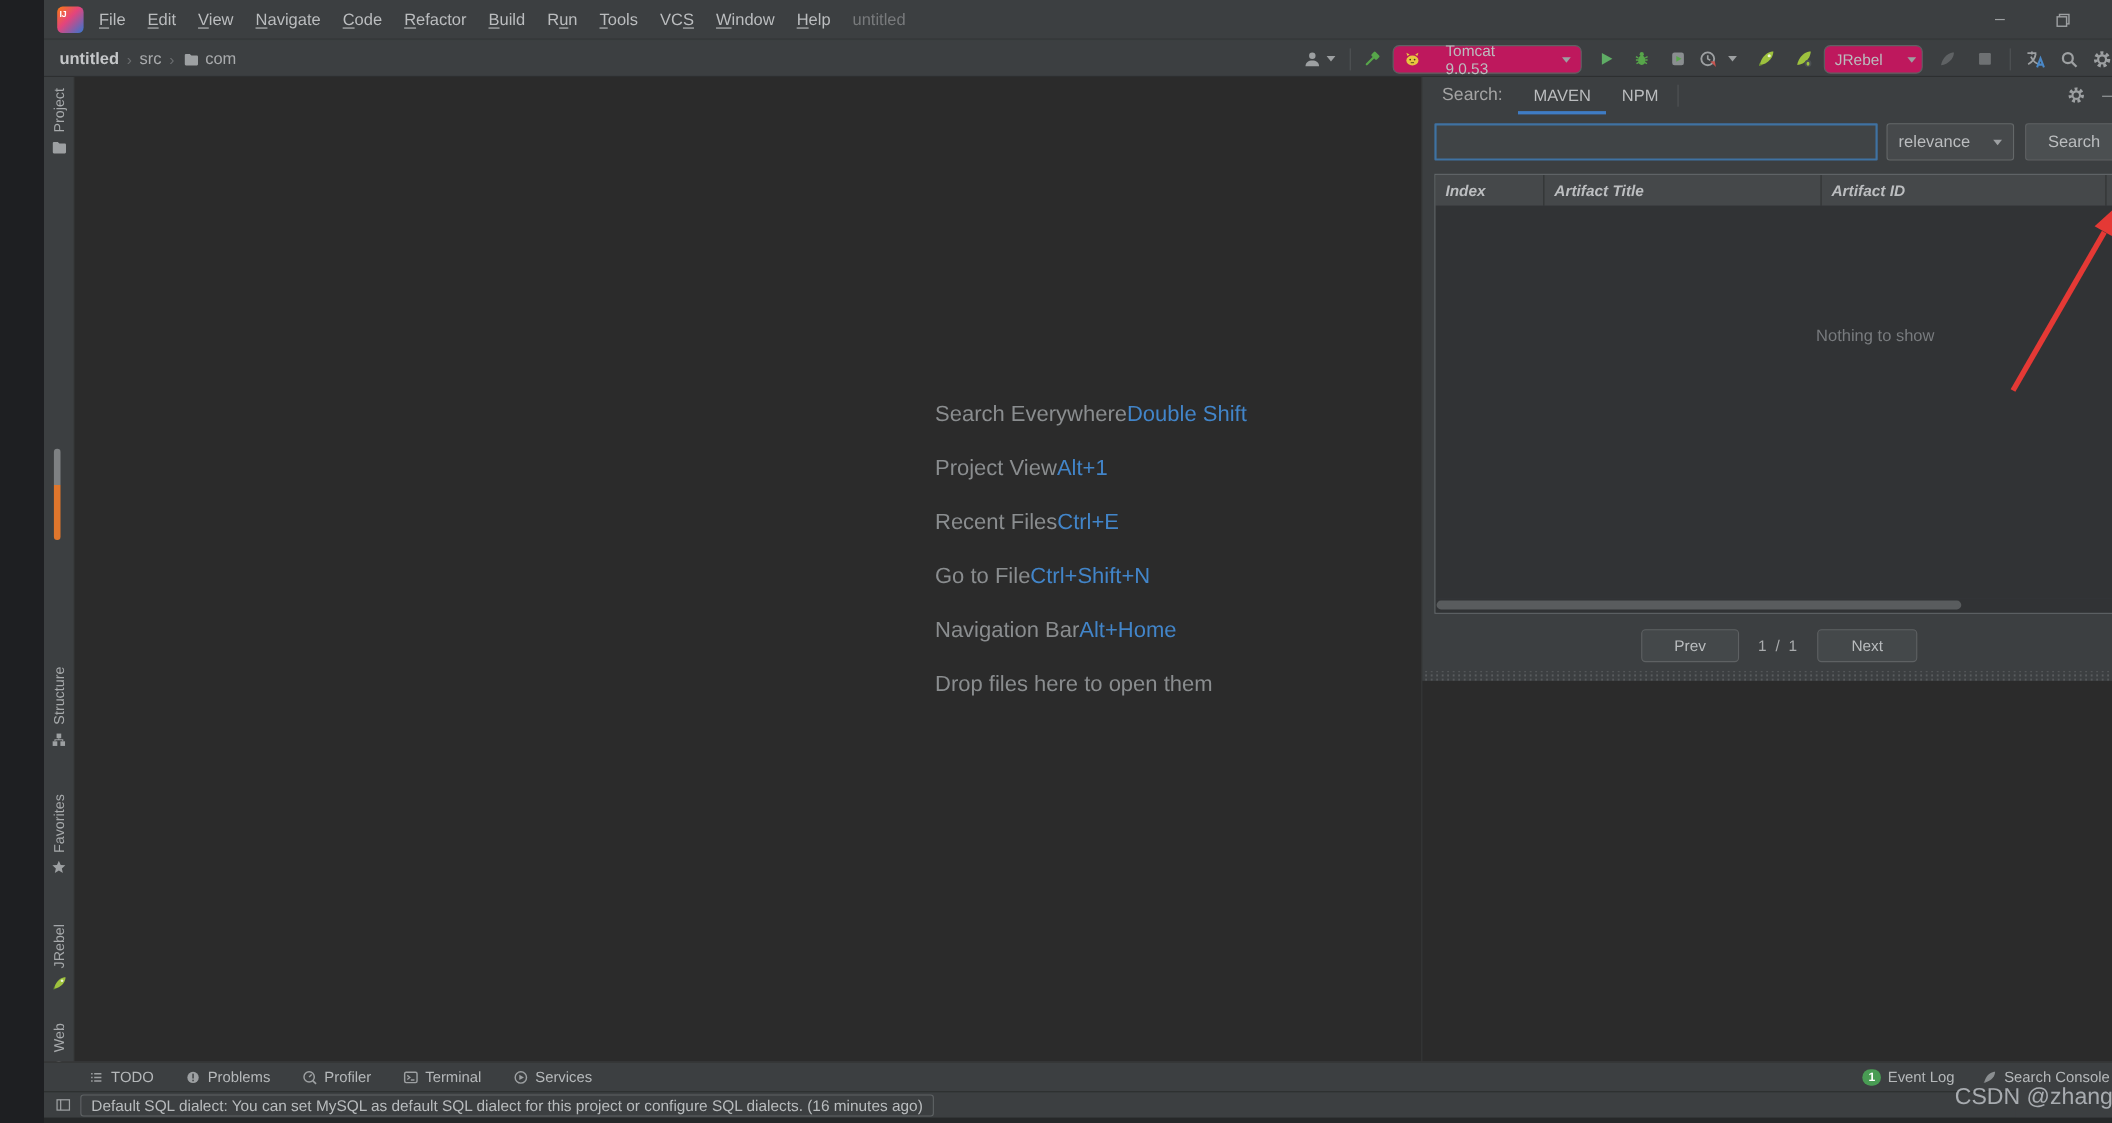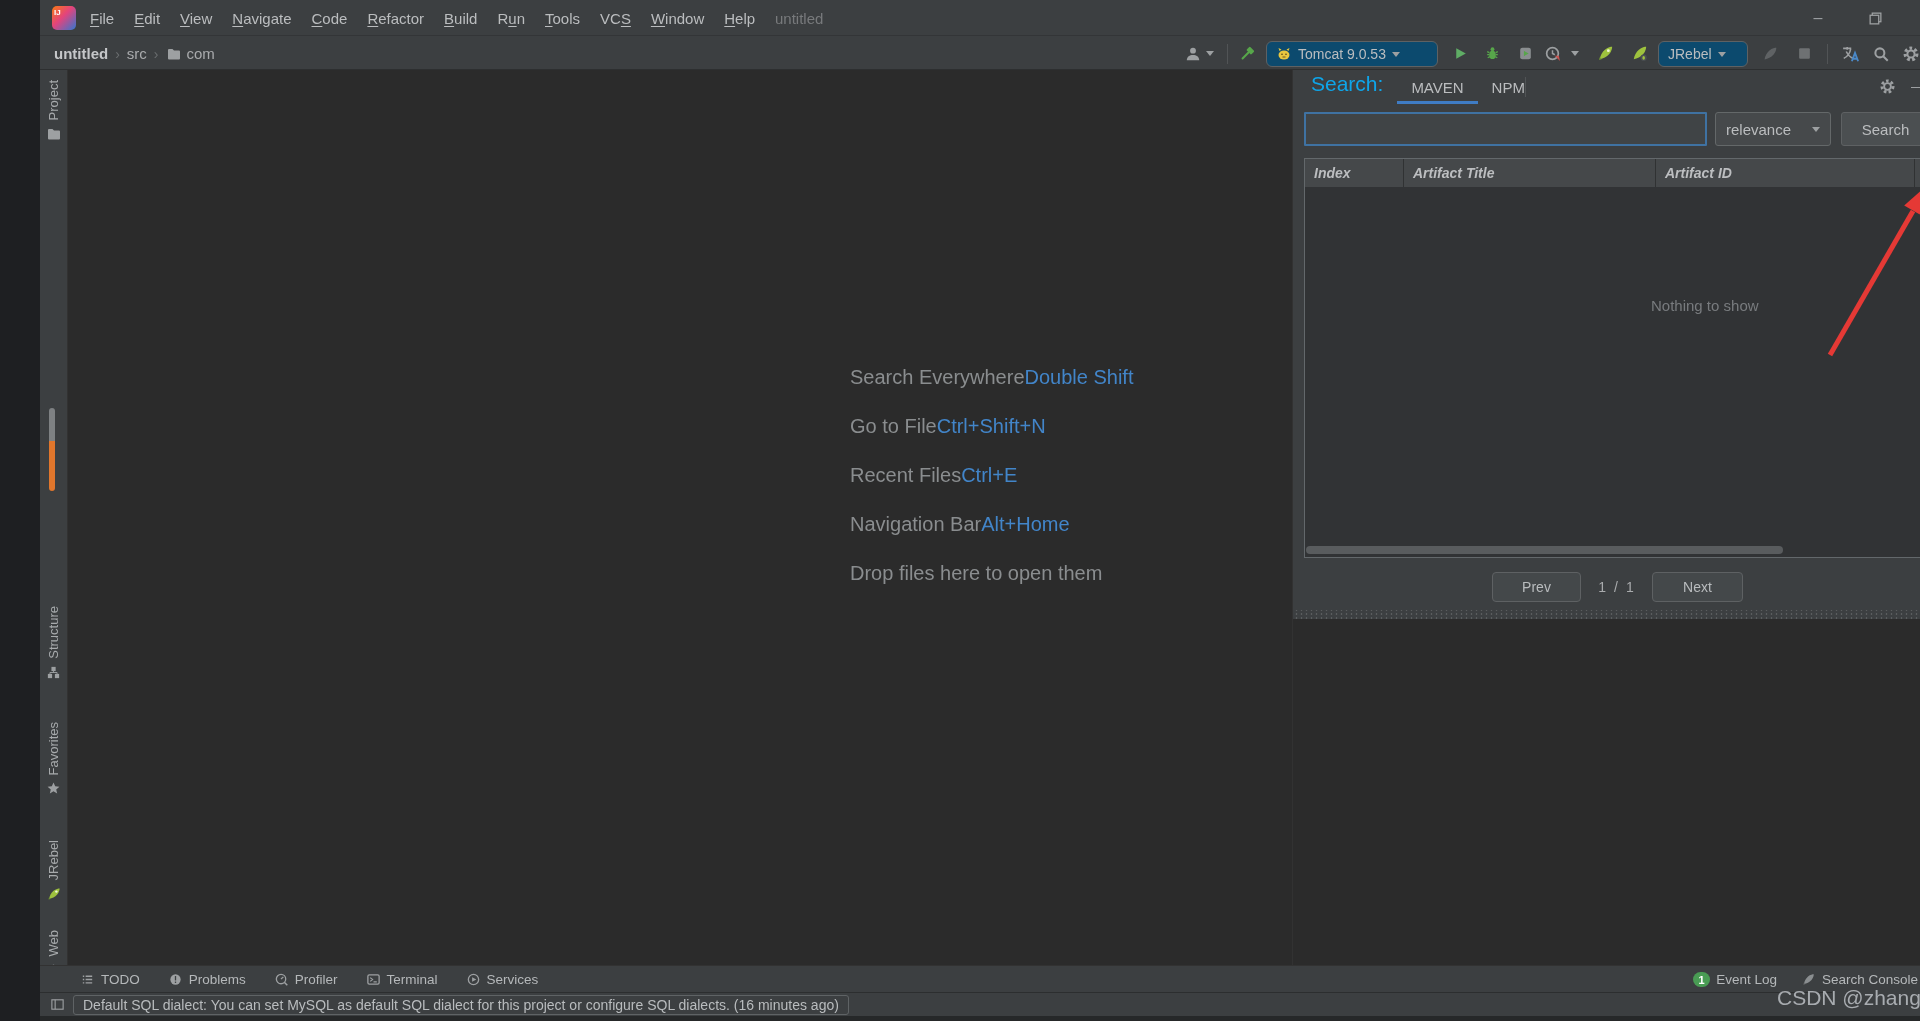--- a/index.html
+++ b/index.html
@@ -33,22 +33,22 @@
   
   #toolbar { position:absolute; left:0; top:37px; width:1920px; height:33px;
     background:#3c3f41; border-bottom:1px solid #2d2f30; }
   #breadcrumb { position:absolute; left:14px; top:0; height:33px; display:flex; align-items:center; font-size:15px; }
   #breadcrumb .crumb-root { font-weight:bold; color:#c5c7c9; }
   #breadcrumb .crumb { color:#a9abad; }
   #breadcrumb .crumb-sep { color:#6a6d6f; margin:0 7px; font-size:14px; }
   #breadcrumb .icon { margin-right:5px; }
   .tb { position:absolute; top:0; height:33px; display:flex; align-items:center; }
   .tb-sep { position:absolute; top:7px; width:1px; height:20px; background:#515456; }
-  .combo { height:26px; border:1px solid #5e6163; border-radius:6px; background:#0c4a6e;
-    display:flex; align-items:center; gap:6px; padding:0 9px; color:#bbbdbf; font-size:14px; }
+  .combo { height:26px; border:1px solid #5e6163; border-radius:6px; background:#be185d;
+    display:flex; align-items:center; gap:22px; padding:0 9px; color:#bbbdbf; font-size:14px; }
   .caret { width:0; height:0; border-left:4px solid transparent; border-right:4px solid transparent;
     border-top:5px solid #9da0a2; display:inline-block; }
 
   
   #left-strip { position:absolute; left:0; top:70px; width:28px; height:895px;
     background:#3c3f41; border-right:1px solid #323232; }
   #right-strip { position:absolute; left:1893px; top:70px; width:27px; height:922px;
     background:#3c3f41; border-left:1px solid #323232; }
   .strip-item { position:absolute; left:0; width:100%; display:flex; flex-direction:column;
     align-items:center; gap:6px; padding:4px 0; font-size:13px; color:#a7aaac; }
@@ -64,21 +64,21 @@
   #shortcuts { position:absolute; left:782px; top:283px; }
   .sc-row { height:49px; display:flex; align-items:center; font-size:20px; }
   .sc-label { color:#8a8d8f; }
   .sc-keys { color:#4285c9; }
 
   
   #search-panel { position:absolute; left:1252px; top:70px; width:641px; height:895px;
     background:#3c3f41; border-left:1px solid #323232; }
   #sp-header { position:absolute; left:0; top:0; width:100%; height:34px;
     display:flex; align-items:flex-end; padding-left:18px; }
-  #sp-label { font-size:21px; color:#0ea5e9; padding-bottom:8px; }
+  #sp-label { font-size:16px; color:#a3a3a3; padding-bottom:8px; }
   .sp-tab { height:34px; display:flex; align-items:center; padding:0 14px; font-size:15px;
     color:#bbbdbf; position:relative; }
   .sp-tab:first-of-type { margin-left:14px; }
   .sp-tab.active::after { content:""; position:absolute; left:0; right:0; bottom:0; height:3px; background:#3f7cc4; }
   #sp-header-sep { position:absolute; left:232px; top:7px; width:1px; height:20px; background:#515456; }
   #sp-gear { position:absolute; left:586px; top:8px; }
   #sp-min { position:absolute; left:618px; top:8px; width:14px; height:18px; display:flex; align-items:center; }
   #sp-min div { width:12px; border-top:1px solid #9da0a2; }
 
   #sp-query { position:absolute; left:11px; top:42px; width:403px; height:34px;
@@ -362,26 +362,30 @@
       </div>
     </div>
 
   <div id="editor">
     <div id="shortcuts">
         <div class="sc-row">
           <span class="sc-label">Search Everywhere</span>
           <span class="sc-keys">Double Shift</span>
         </div>
         <div class="sc-row">
-          <span class="sc-label">Go to File</span>
-          <span class="sc-keys">Ctrl+Shift+N</span>
+          <span class="sc-label">Project View</span>
+          <span class="sc-keys">Alt+1</span>
         </div>
         <div class="sc-row">
           <span class="sc-label">Recent Files</span>
           <span class="sc-keys">Ctrl+E</span>
+        </div>
+        <div class="sc-row">
+          <span class="sc-label">Go to File</span>
+          <span class="sc-keys">Ctrl+Shift+N</span>
         </div>
         <div class="sc-row">
           <span class="sc-label">Navigation Bar</span>
           <span class="sc-keys">Alt+Home</span>
         </div>
         <div class="sc-row">
           <span class="sc-label">Drop files here to open them</span>
         </div>
       </div>
   </div>

